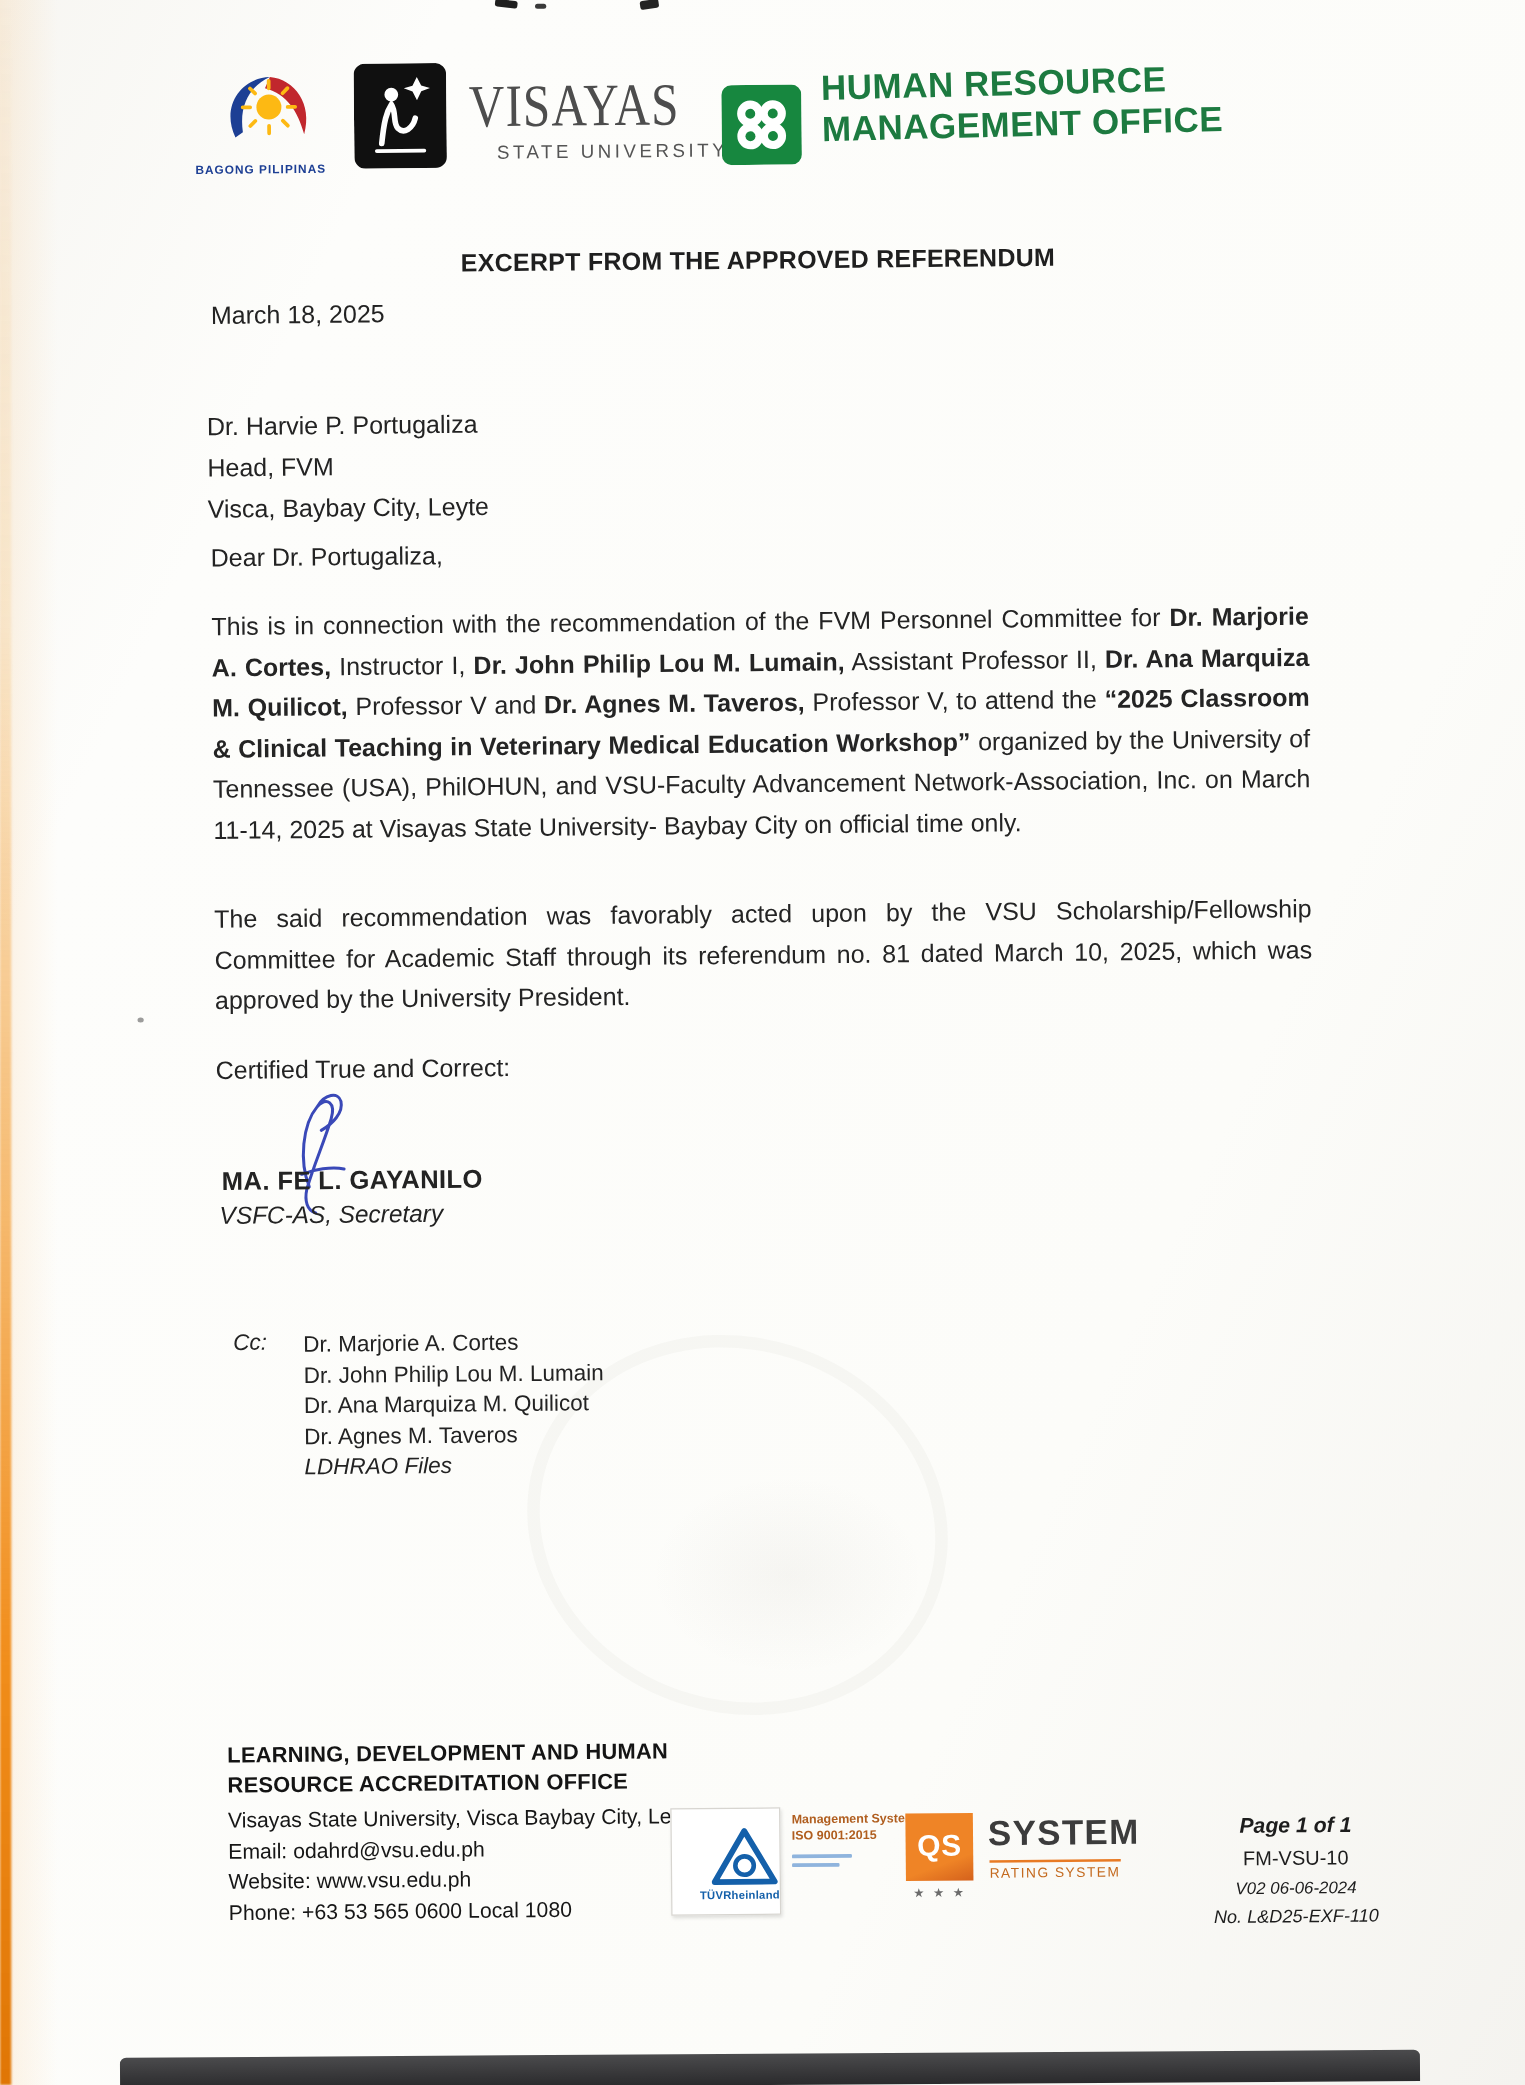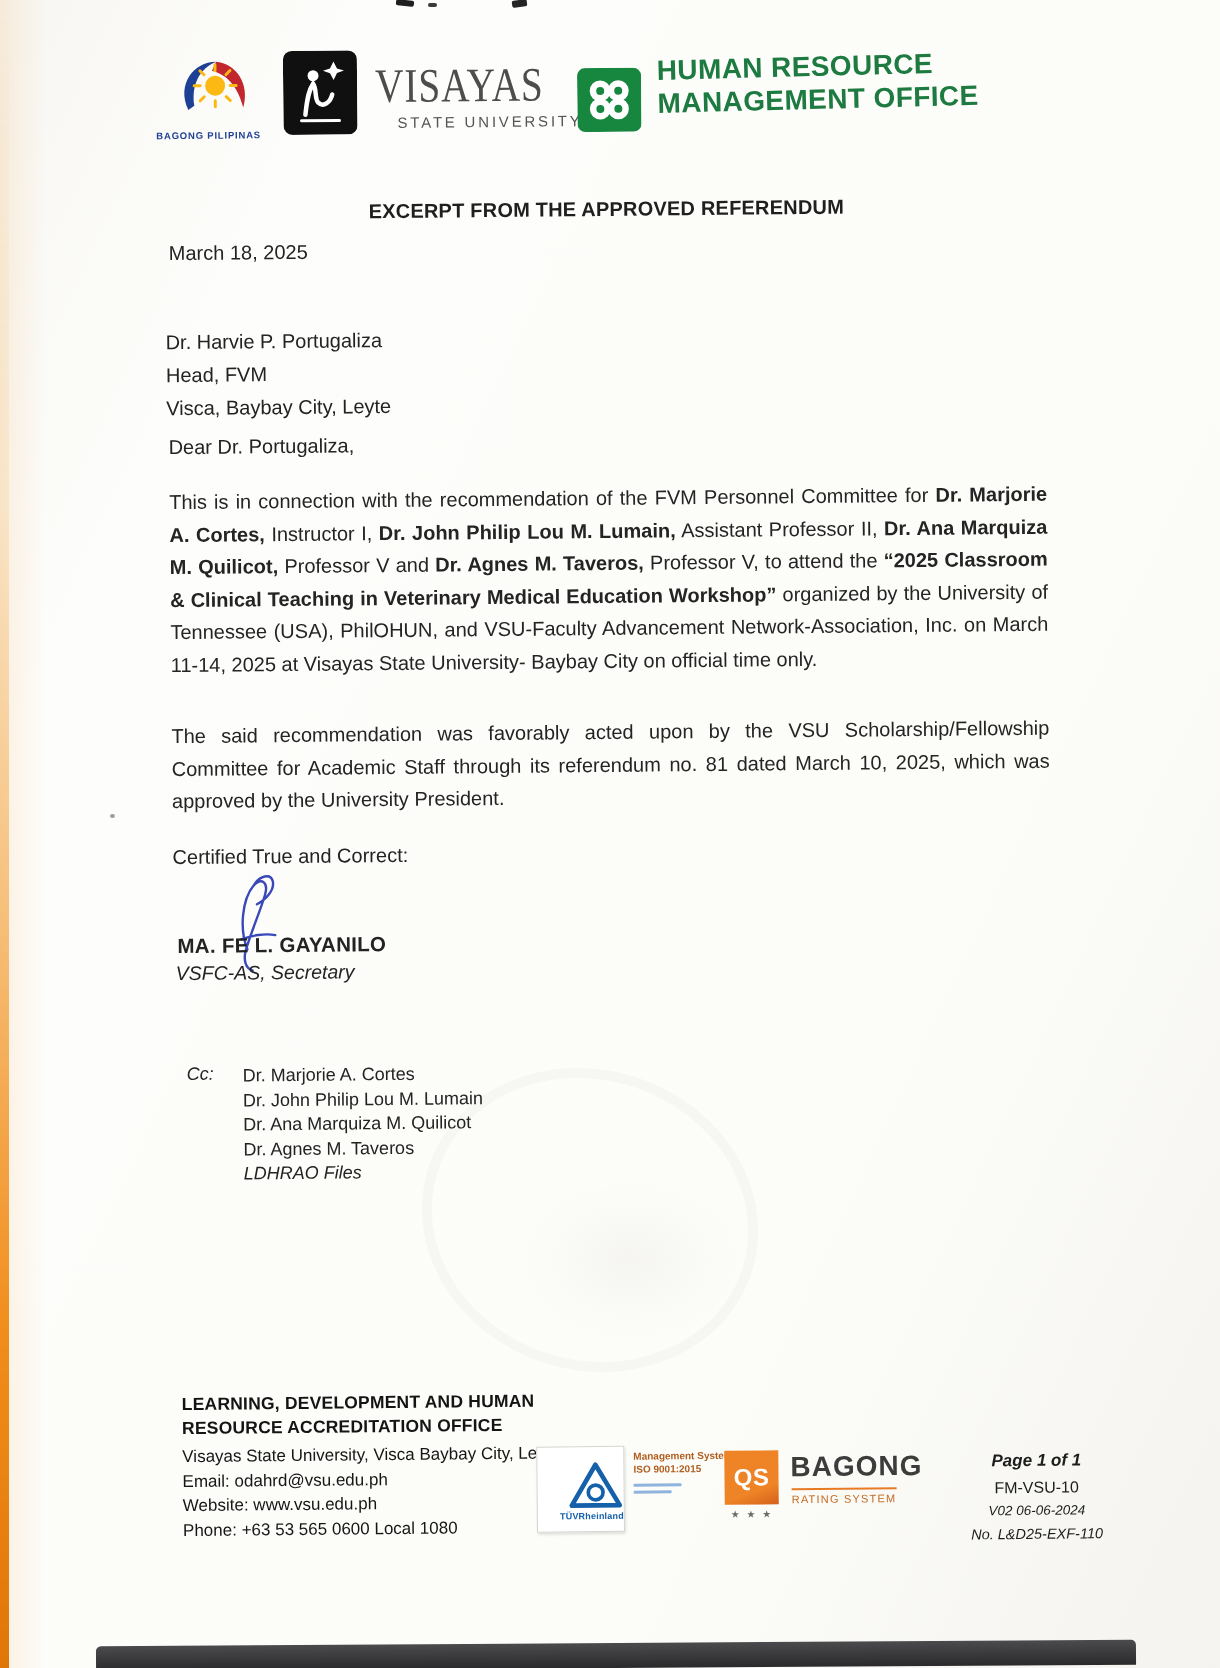--- a/index.html
+++ b/index.html
@@ -213,21 +213,21 @@
         <div class="tuv-micro m1"></div>
         <div class="tuv-micro m2"></div>
       </div>
     </div>
 
     <div class="abs qs">
       <div class="qs-square">
         <span>QS</span>
       </div>
       <div class="qs-stars">★ ★ ★</div>
-      <div class="qs-name">BAGONG</div>
+      <div class="qs-name">SYSTEM</div>
       <div class="qs-sub">RATING SYSTEM</div>
     </div>
 
     <div class="abs docinfo">
       <div class="di-page">Page 1 of 1</div>
       <div class="di-form">FM-VSU-10</div>
       <div class="di-ver">V02 06-06-2024</div>
       <div class="di-no">No. L&amp;D25-EXF-110</div>
     </div>
   </div>

